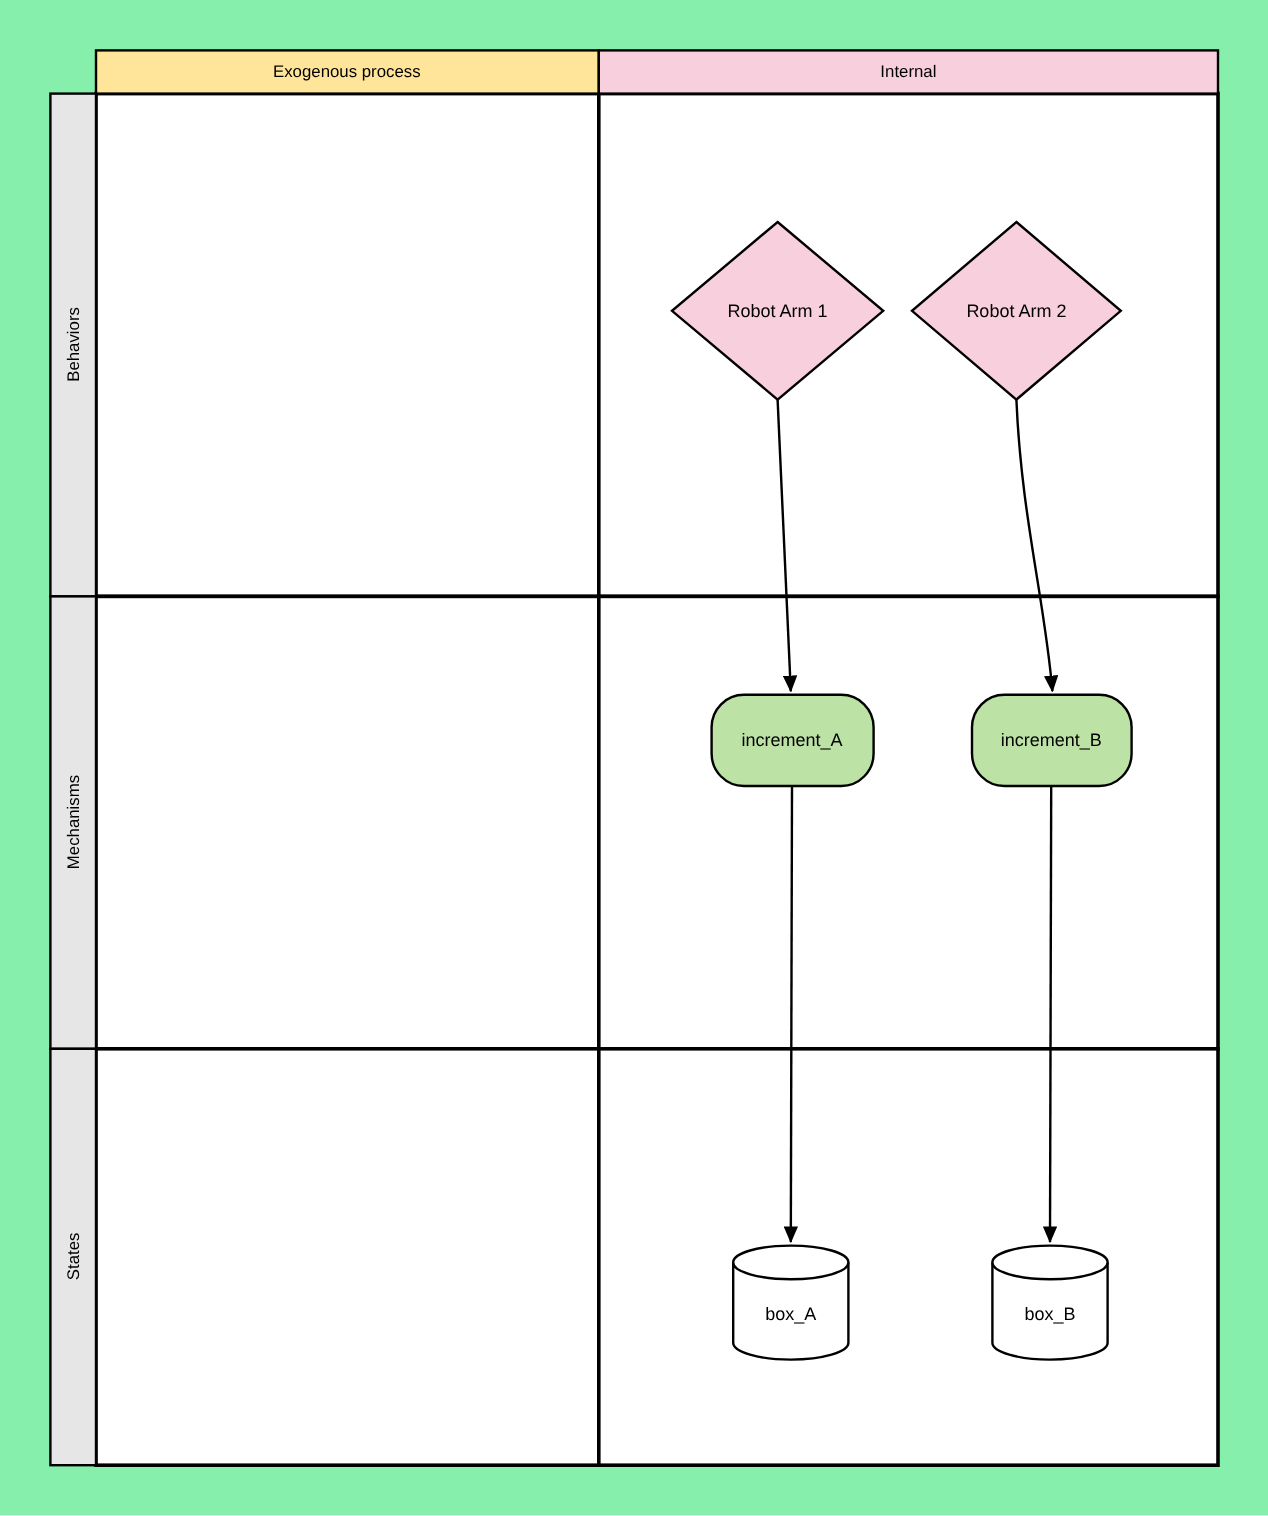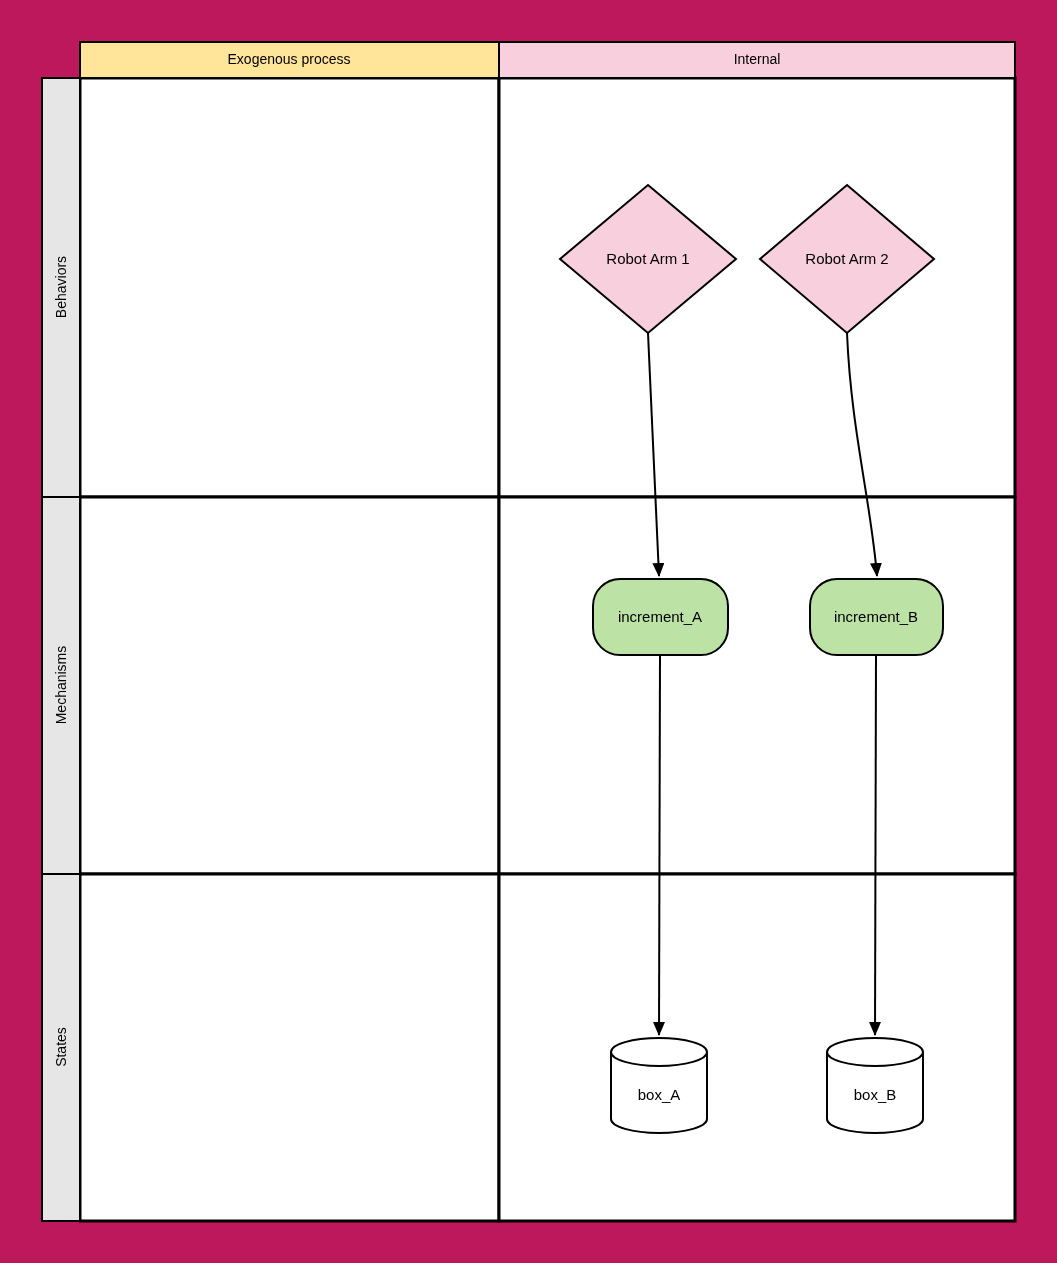--- a/index.html
+++ b/index.html
@@ -5,21 +5,21 @@
   html, body {
     margin: 0;
     padding: 0;
     background: #ffffff;
     font-family: "Liberation Sans", sans-serif;
   }
   .canvas {
     position: relative;
     width: 1057px;
     height: 1263px;
-    background: #be185d;
+    background: #86efac;
     overflow: hidden;
   }
   svg text {
     font-family: "Liberation Sans", sans-serif;
     fill: #000000;
   }
   .header-text { font-size: 14px; }
   .lane-text   { font-size: 14px; }
   .node-text   { font-size: 15px; }
 </style>

